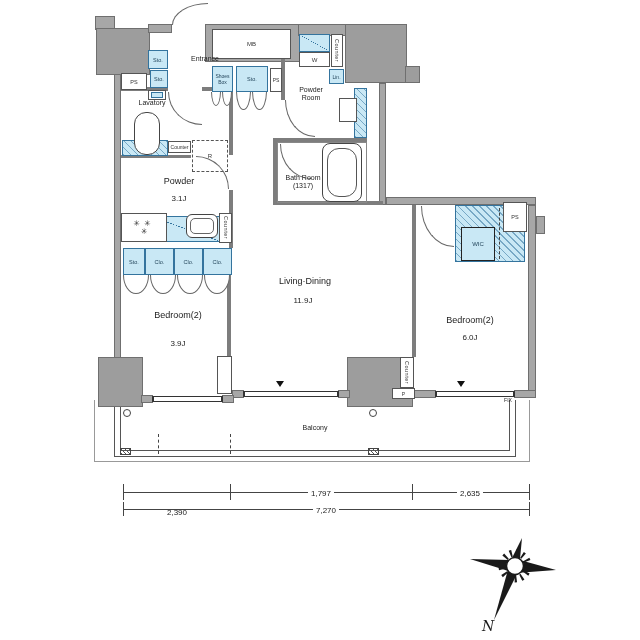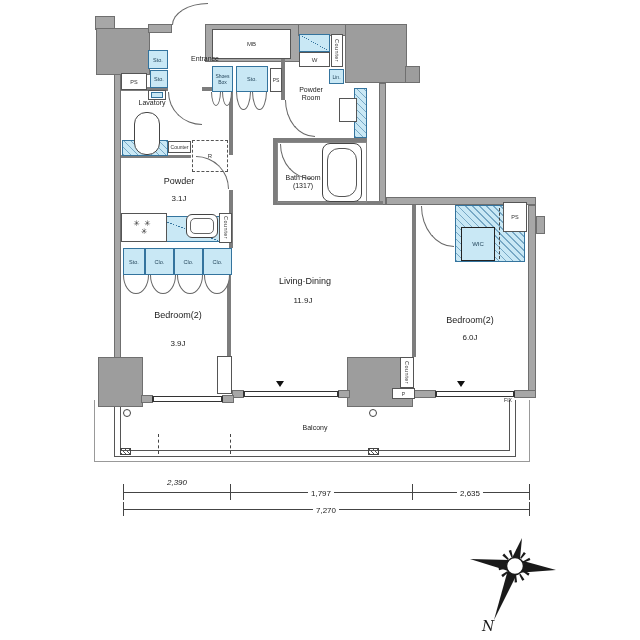--- a/index.html
+++ b/index.html
@@ -215,21 +215,21 @@
       <span class="f5">PS</span>
     </div>
   <div class="lbl f9" style="left:428px;top:315px;width:84px;">Bedroom(2)</div>
   <div class="lbl f8" style="left:443px;top:333px;width:54px;">6.0J</div>
 
   <div class="hline" style="left:123px;top:492px;width:406px;"></div>
   <div class="vline" style="left:123px;top:484px;height:16px;"></div>
   <div class="vline" style="left:230px;top:484px;height:16px;"></div>
   <div class="vline" style="left:412px;top:484px;height:16px;"></div>
   <div class="vline" style="left:529px;top:484px;height:16px;"></div>
-  <div class="dimlbl" style="left:177px;top:482px;font-style:italic;">2,390</div>
+  <div class="dimlbl" style="left:177px;top:512px;">2,390</div>
   <div class="dimlbl" style="left:321px;top:493px;">1,797</div>
   <div class="dimlbl" style="left:470px;top:493px;">2,635</div>
   <div class="hline" style="left:123px;top:509px;width:406px;"></div>
   <div class="vline" style="left:123px;top:502px;height:14px;"></div>
   <div class="vline" style="left:529px;top:502px;height:14px;"></div>
   <div class="dimlbl" style="left:326px;top:510px;">7,270</div>
 
   <svg style="position:absolute;left:452px;top:528px;" width="140" height="110" viewBox="0 0 140 110">
     <polygon points="70,10 58,34 67,41" fill="#1a1a1a"></polygon>
     <polygon points="42,92 57,38 66,44" fill="#1a1a1a"></polygon>

